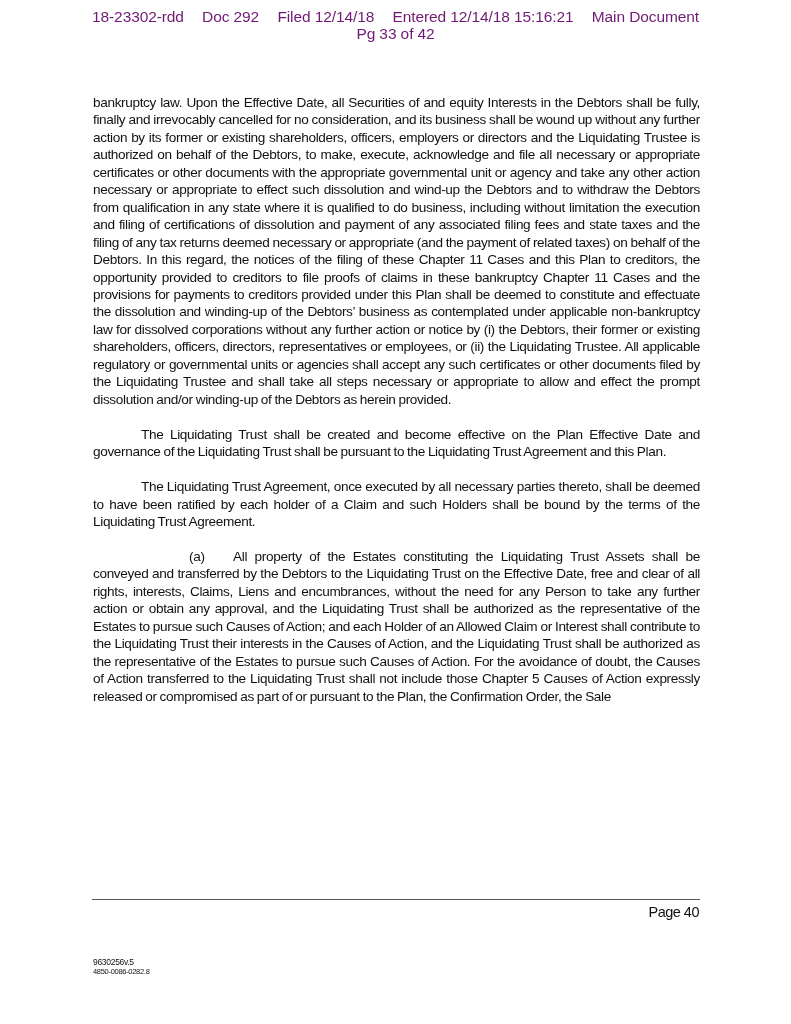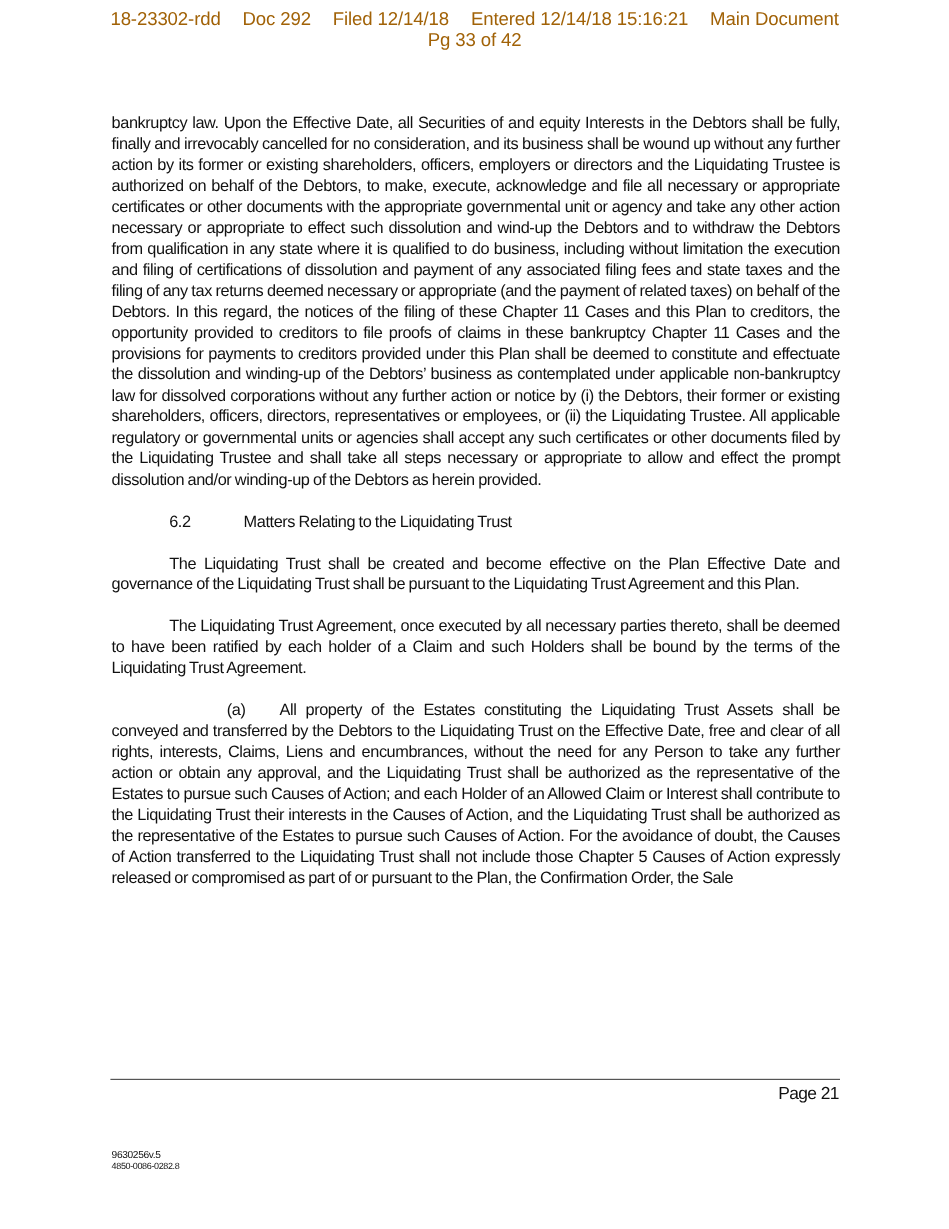--- a/index.html
+++ b/index.html
@@ -1,20 +1,20 @@
 <!DOCTYPE html>
 <html><head>
 <meta charset="utf-8">
 <style>
   html, body { margin: 0; padding: 0; background: #ffffff; }
   body { width: 791px; height: 1024px; position: relative; overflow: hidden; color: #111; }
   .page { position: absolute; left: 0; top: 0; width: 791px; height: 1024px; }
   .header {
     position: absolute; left: 0; top: 8px; width: 791px; text-align: center;
-    font-family: "Liberation Sans", sans-serif; font-size: 15.5px; line-height: 17px; color: #a16207;
+    font-family: "Liberation Sans", sans-serif; font-size: 15.5px; line-height: 17px; color: #701a75;
     letter-spacing: -0.1px;
   }
   .header span.gap { display: inline-block; width: 14px; }
   .body {
     position: absolute; left: 93px; top: 94px; width: 607px;
     font-family: "Liberation Sans", sans-serif; font-size: 13.6px; line-height: 17.45px;
     letter-spacing: -0.35px; word-spacing: -0.5px;
   }
   p { margin: 0; text-align: justify; }
   .para { margin-bottom: 17.5px; }
@@ -48,31 +48,27 @@
       <span>Filed 12/14/18</span><span class="gap"></span>
       <span>Entered 12/14/18 15:16:21</span><span class="gap"></span>
       <span>Main Document</span>
     </div>
     <div>Pg 33 of 42</div>
   </div>
 
   <div class="body">
     <p class="para">bankruptcy law. Upon the Effective Date, all Securities of and equity Interests in the Debtors shall be fully, finally and irrevocably cancelled for no consideration, and its business shall be wound up without any further action by its former or existing shareholders, officers, employers or directors and the Liquidating Trustee is authorized on behalf of the Debtors, to make, execute, acknowledge and file all necessary or appropriate certificates or other documents with the appropriate governmental unit or agency and take any other action necessary or appropriate to effect such dissolution and wind-up the Debtors and to withdraw the Debtors from qualification in any state where it is qualified to do business, including without limitation the execution and filing of certifications of dissolution and payment of any associated filing fees and state taxes and the filing of any tax returns deemed necessary or appropriate (and the payment of related taxes) on behalf of the Debtors. In this regard, the notices of the filing of these Chapter 11 Cases and this Plan to creditors, the opportunity provided to creditors to file proofs of claims in these bankruptcy Chapter 11 Cases and the provisions for payments to creditors provided under this Plan shall be deemed to constitute and effectuate the dissolution and winding-up of the Debtors’ business as contemplated under applicable non-bankruptcy law for dissolved corporations without any further action or notice by (i) the Debtors, their former or existing shareholders, officers, directors, representatives or employees, or (ii) the Liquidating Trustee. All applicable regulatory or governmental units or agencies shall accept any such certificates or other documents filed by the Liquidating Trustee and shall take all steps necessary or appropriate to allow and effect the prompt dissolution and/or winding-up of the Debtors as herein provided.</p>
 
-    <div class="heading">
-      <span class="num">6.2</span>
-      <span>Matters Relating to the Liquidating Trust</span>
-    </div>
     <p class="para indent">The Liquidating Trust shall be created and become effective on the Plan Effective Date and governance of the Liquidating Trust shall be pursuant to the Liquidating Trust Agreement and this Plan.</p>
 
     <p class="para indent">The Liquidating Trust Agreement, once executed by all necessary parties thereto, shall be deemed to have been ratified by each holder of a Claim and such Holders shall be bound by the terms of the Liquidating Trust Agreement.</p>
 
     <p class="sub"><span class="label">(a)</span><span>All property of the Estates constituting the Liquidating Trust Assets shall be conveyed and transferred by the Debtors to the Liquidating Trust on the Effective Date, free and clear of all rights, interests, Claims, Liens and encumbrances, without the need for any Person to take any further action or obtain any approval, and the Liquidating Trust shall be authorized as the representative of the Estates to pursue such Causes of Action; and each Holder of an Allowed Claim or Interest shall contribute to the Liquidating Trust their interests in the Causes of Action, and the Liquidating Trust shall be authorized as the representative of the Estates to pursue such Causes of Action.  For the avoidance of doubt, the Causes of Action transferred to the Liquidating Trust shall not include those Chapter 5 Causes of Action expressly released or compromised as part of or pursuant to the Plan, the Confirmation Order, the Sale</span></p>
   </div>
 
   <div class="footer-rule"></div>
-  <div class="page-num">Page 21</div>
+  <div class="page-num">Page 40</div>
 
   <div class="docid">
     <div>9630256v.5</div>
     <div class="small">4850-0086-0282.8</div>
   </div>
 </div>
 
 </body></html>

